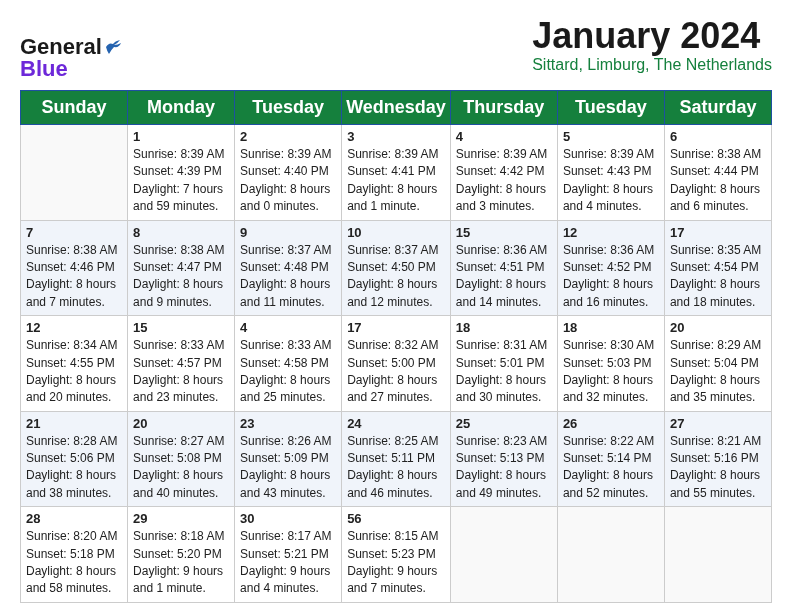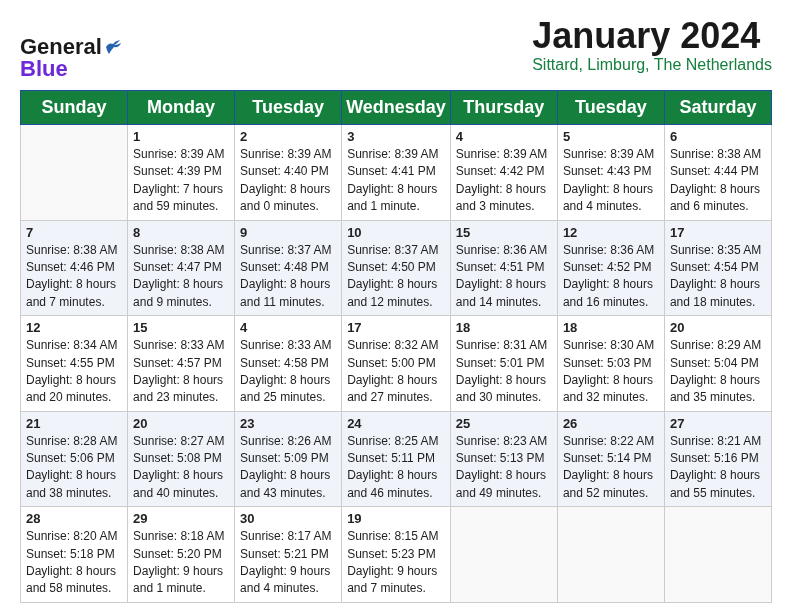--- a/index.html
+++ b/index.html
@@ -243,21 +243,21 @@
         </td>
         <td>
           <span class="day-number">29</span>
           <div class="day-info">Sunrise: 8:18 AM<br>Sunset: 5:20 PM<br>Daylight: 9 hours<br>and 1 minute.</div>
         </td>
         <td>
           <span class="day-number">30</span>
           <div class="day-info">Sunrise: 8:17 AM<br>Sunset: 5:21 PM<br>Daylight: 9 hours<br>and 4 minutes.</div>
         </td>
         <td>
-          <span class="day-number">19</span>
+          <span class="day-number">56</span>
           <div class="day-info">Sunrise: 8:15 AM<br>Sunset: 5:23 PM<br>Daylight: 9 hours<br>and 7 minutes.</div>
         </td>
         <td class="empty"></td>
         <td class="empty"></td>
         <td class="empty"></td>
       </tr>
     </tbody>
 </table>
 
 </body></html>

